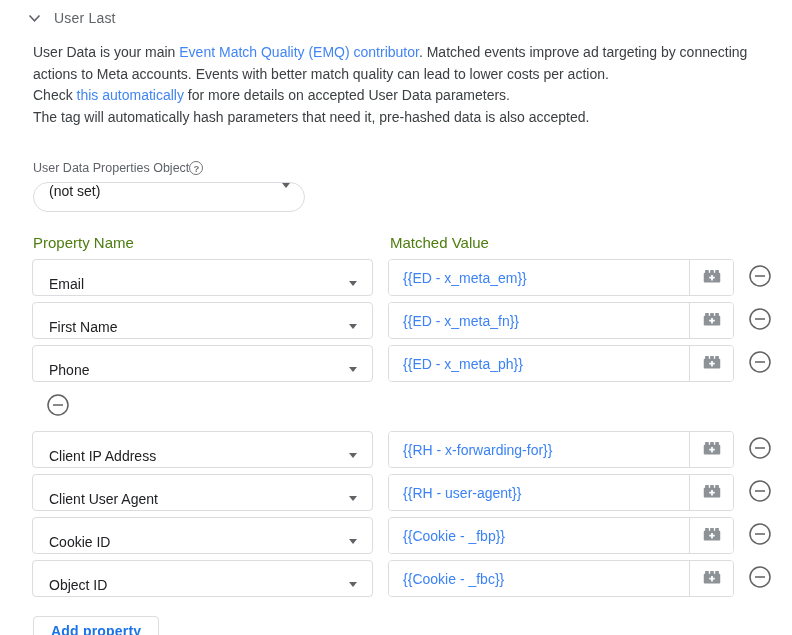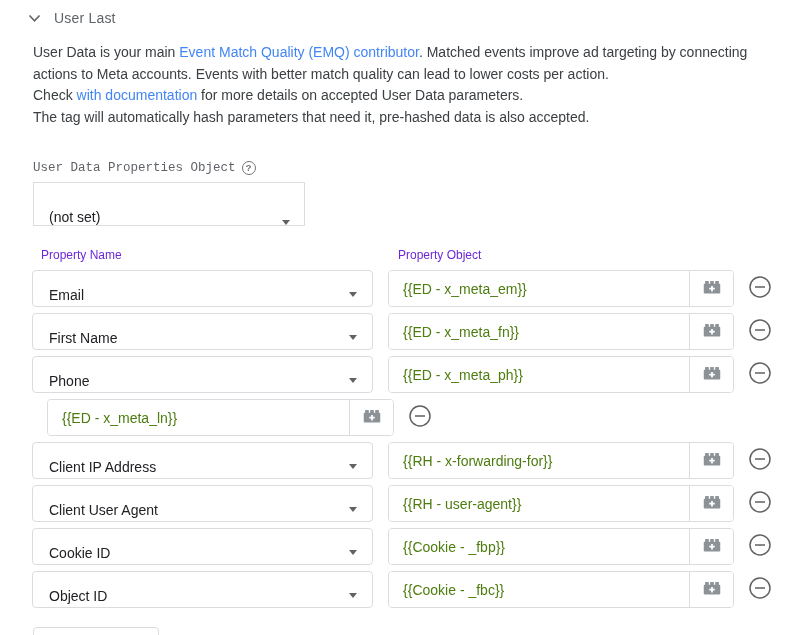--- a/index.html
+++ b/index.html
@@ -23,63 +23,63 @@
   .chev-svg { display: block; }
 
   
   .description { margin-left: 5px; width: 735px; font-size: 14px; line-height: 21.5px; color: #3c4043; }
   .description p { margin: 0; }
   .description a { color: #4285f4; text-decoration: none; cursor: pointer; }
 
   
   .field-label {
     margin: 33px 0 7px 5px; font-size: 12.5px; color: #5f6368;
-    display: flex; align-items: center; gap: 6px; font-family: Liberation Mono, monospace;
+    display: flex; align-items: center; gap: 0;
   }
   .help-icon {
     width: 14px; height: 14px; border: 1.2px solid #757575; border-radius: 50%;
     display: inline-flex; align-items: center; justify-content: center;
     font-size: 9.5px; color: #757575; cursor: pointer; font-weight: bold;
   }
   .select-box {
     margin-left: 5px;
-    width: 272px; height: 44px;
-    border: 1px solid #dadce0; border-radius: 0;
-    display: flex; align-items: flex-end; justify-content: space-between;
+    width: 272px; height: 30px;
+    border: 1px solid #dadce0; border-radius: 15px;
+    display: flex; align-items: flex-start; justify-content: space-between;
     padding: 0 14px 0 15px; font-size: 14px; color: #202124;
     cursor: pointer; background: #fff;
   }
   .caret {
     width: 0; height: 0;
     border-left: 4.5px solid transparent; border-right: 4.5px solid transparent;
     border-top: 5px solid #5f6368;
   }
 
   
-  .col-headers { display: flex; margin: 22px 0 8px 13px; font-size: 12px; color: #6d28d9; }
+  .col-headers { display: flex; margin: 22px 0 8px 5px; font-size: 15px; color: #4d7c0f; }
   .col-headers .name-h { width: 357px; }
 
   .rows { margin-left: 4px; }
   .prop-row { display: flex; align-items: center; margin-bottom: 6px; height: 37px; }
   .name-select {
     width: 342px; height: 37px;
     border: 1px solid #dadce0; border-radius: 4px; background: #fff;
     display: flex; align-items: center; justify-content: space-between;
     padding: 12px 15px 0 16px; font-size: 14px; color: #202124; cursor: pointer;
   }
   .value-wrap {
     margin-left: 15px;
     width: 347px; height: 37px;
     border: 1px solid #dadce0; border-radius: 4px; background: #fff;
     display: flex; align-items: stretch; overflow: hidden;
   }
   .value-input {
     flex: 1; border: none; outline: none;
     font-family: "Liberation Sans", "DejaVu Sans", sans-serif;
-    font-size: 14px; color: #4d7c0f; padding: 0 8px 0 14px; min-width: 0;
+    font-size: 14px; color: #3b82f6; padding: 0 8px 0 14px; min-width: 0;
   }
   .var-picker {
     width: 44px; border: none; border-left: 1px solid #dadce0;
     background: #fff; display: flex; align-items: center; justify-content: center;
     cursor: pointer;
   }
   .remove-btn {
     margin-left: 14px; width: 24px; height: 24px; border: none; background: none;
     padding: 0; cursor: pointer; display: flex; align-items: center; justify-content: center;
   }
@@ -106,38 +106,38 @@
       </svg>
     </span>
     <span class="title">User Last</span>
   </div>
 
   <div class="description">
     <p>
       <span>User Data is your main </span><a>Event Match Quality (EMQ) contributor</a><span>. Matched events improve ad targeting by connecting actions to Meta accounts. Events with better match quality can lead to lower costs per action.</span>
     </p>
     <p>
-      <span>Check </span><a>with documentation</a><span> for more details on accepted User Data parameters.</span>
+      <span>Check </span><a>this automatically</a><span> for more details on accepted User Data parameters.</span>
     </p>
     <p>The tag will automatically hash parameters that need it, pre-hashed data is also accepted.</p>
   </div>
 
   <div class="field-label">
     <span>User Data Properties Object</span>
     <span class="help-icon">?</span>
   </div>
 
   <div class="select-box">
     <span>(not set)</span>
     <span class="caret"></span>
   </div>
 
   <div class="col-headers">
     <span class="name-h">Property Name</span>
-    <span>Property Object</span>
+    <span>Matched Value</span>
   </div>
 
   <div class="rows">
   <div class="prop-row">
     <div class="name-select">
       <span>Email</span>
       <span class="caret"></span>
     </div>
     <div class="value-wrap">
       <input class="value-input" type="text" value="{{ED - x_meta_em}}" style="">
@@ -215,34 +215,20 @@
       <span>
         <svg width="24" height="24" viewBox="0 0 24 24">
           <circle cx="12" cy="12" r="10" fill="none" stroke="#616161" stroke-width="1.5"></circle>
           <line x1="7" y1="12" x2="17" y2="12" stroke="#616161" stroke-width="1.5"></line>
         </svg>
       </span>
     </button>
   </div>
 
   <div class="prop-row">
-    <div class="value-wrap">
-      <input class="value-input" type="text" value="{{ED - x_meta_ln}}" style="">
-      <button class="var-picker">
-        <span>
-          <svg width="22" height="22" viewBox="0 0 24 24">
-            <rect x="3" y="8.5" width="18" height="10.5" rx="1" fill="#8d9297"></rect>
-            <rect x="4.5" y="5.5" width="4" height="4" fill="#8d9297"></rect>
-            <rect x="10" y="5.5" width="4" height="4" fill="#8d9297"></rect>
-            <rect x="15.5" y="5.5" width="4" height="4" fill="#8d9297"></rect>
-            <path d="M12 10.8 v6 M9 13.8 h6" stroke="#ffffff" stroke-width="1.9"></path>
-          </svg>
-        </span>
-      </button>
-    </div>
     <button class="remove-btn">
       <span>
         <svg width="24" height="24" viewBox="0 0 24 24">
           <circle cx="12" cy="12" r="10" fill="none" stroke="#616161" stroke-width="1.5"></circle>
           <line x1="7" y1="12" x2="17" y2="12" stroke="#616161" stroke-width="1.5"></line>
         </svg>
       </span>
     </button>
   </div>
 

